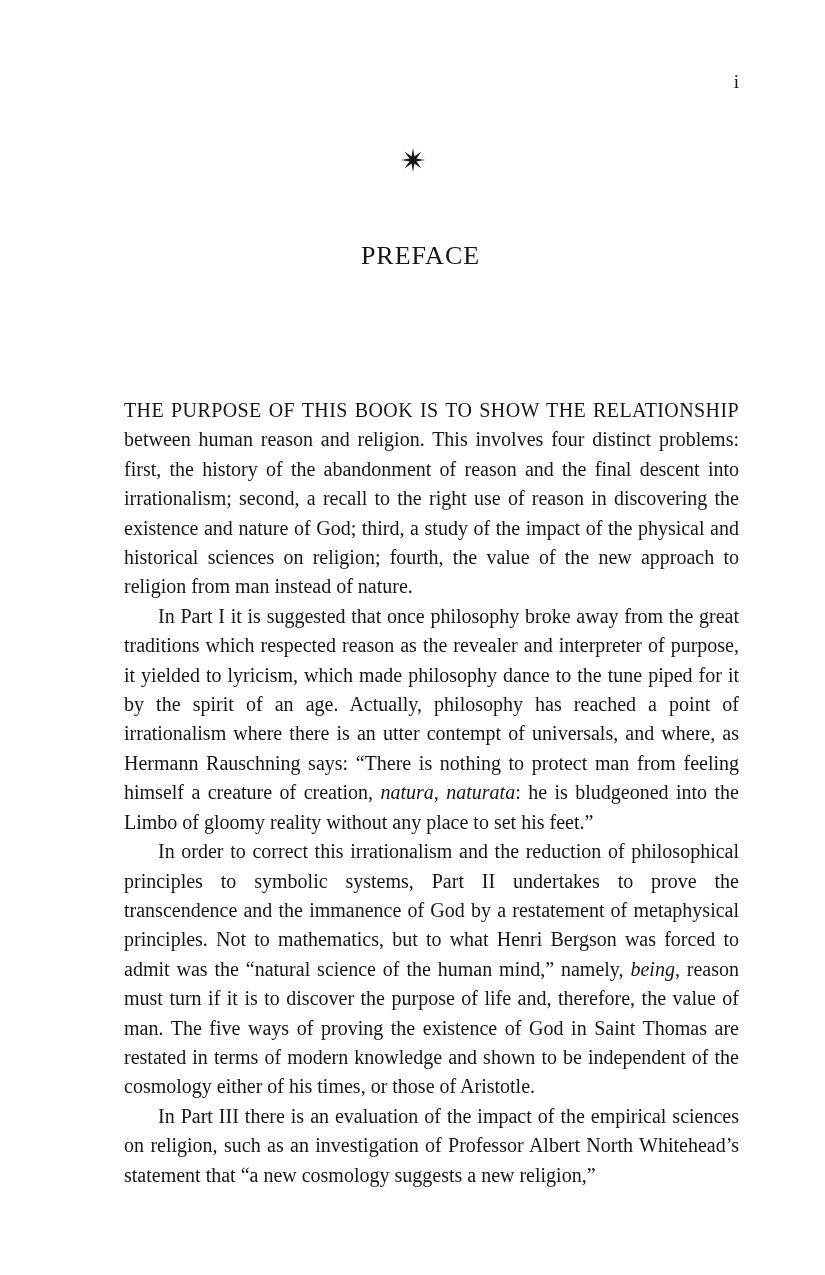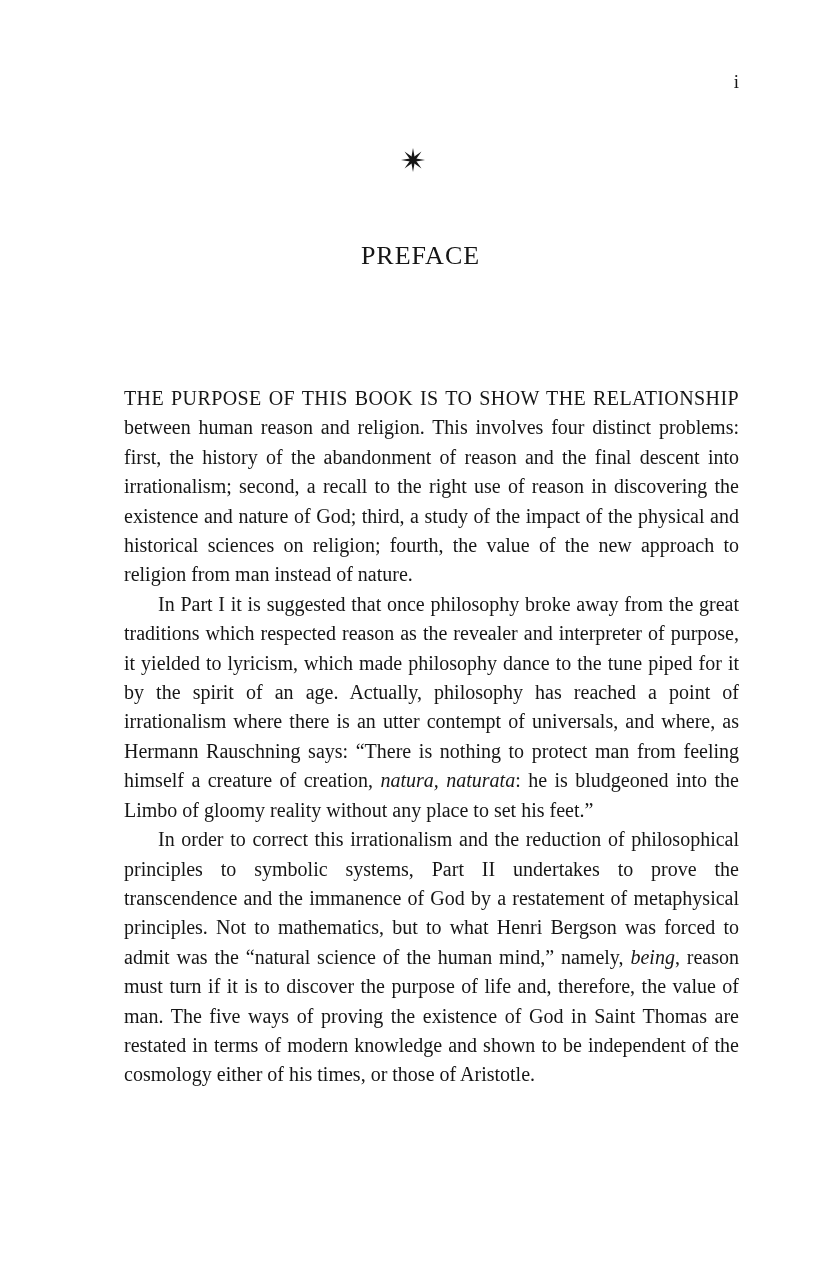--- a/index.html
+++ b/index.html
@@ -38,21 +38,21 @@
     width: 100%;
     margin: 8px;
     text-align: center;
     font-size: 26px;
     font-weight: normal;
     letter-spacing: 1px;
   }
   .bodycopy {
     position: absolute;
     left: 124px;
-    top: 384px;
+    top: 396px;
     width: 615px;
     font-size: 20px;
     line-height: 29.4px;
     text-align: justify;
   }
   .bodycopy p {
     margin: 0;
     padding: 0;
   }
   .bodycopy p.indent { text-indent: 34px; }
@@ -77,13 +77,14 @@
     </svg>
   </span>
 </div>
 
 <h1 class="title">PREFACE</h1>
 
 <div class="bodycopy">
     <p><span class="caps">THE PURPOSE OF THIS BOOK IS TO SHOW THE RELATIONSHIP</span><span> between human reason and religion. This involves four distinct problems: first, the history of the abandonment of reason and the final descent into irrationalism; second, a recall to the right use of reason in discovering the existence and nature of God; third, a study of the impact of the physical and historical sciences on religion; fourth, the value of the new approach to religion from man instead of nature.</span></p>
     <p class="indent"><span>In Part I it is suggested that once philosophy broke away from the great traditions which respected reason as the revealer and interpreter of purpose, it yielded to lyricism, which made philosophy dance to the tune piped for it by the spirit of an age. Actually, philosophy has reached a point of irrationalism where there is an utter contempt of universals, and where, as Hermann Rauschning says: “There is nothing to protect man from feeling himself a creature of creation, </span><span class="italic">natura, naturata</span><span>: he is bludgeoned into the Limbo of gloomy reality without any place to set his feet.”</span></p>
     <p class="indent"><span>In order to correct this irrationalism and the reduction of philosophical principles to symbolic systems, Part II undertakes to prove the transcendence and the immanence of God by a restatement of metaphysical principles. Not to mathematics, but to what Henri Bergson was forced to admit was the “natural science of the human mind,” namely, </span><span class="italic">being</span><span>, reason must turn if it is to discover the purpose of life and, therefore, the value of man. The five ways of proving the existence of God in Saint Thomas are restated in terms of modern knowledge and shown to be independent of the cosmology either of his times, or those of Aristotle.</span></p>
+    <p class="indent"><span>In Part III there is an evaluation of the impact of the empirical sciences on religion, such as an investigation of Professor Albert North Whitehead’s statement that “a new cosmology suggests a new religion,”</span></p>
   </div>
 
 </body></html>

